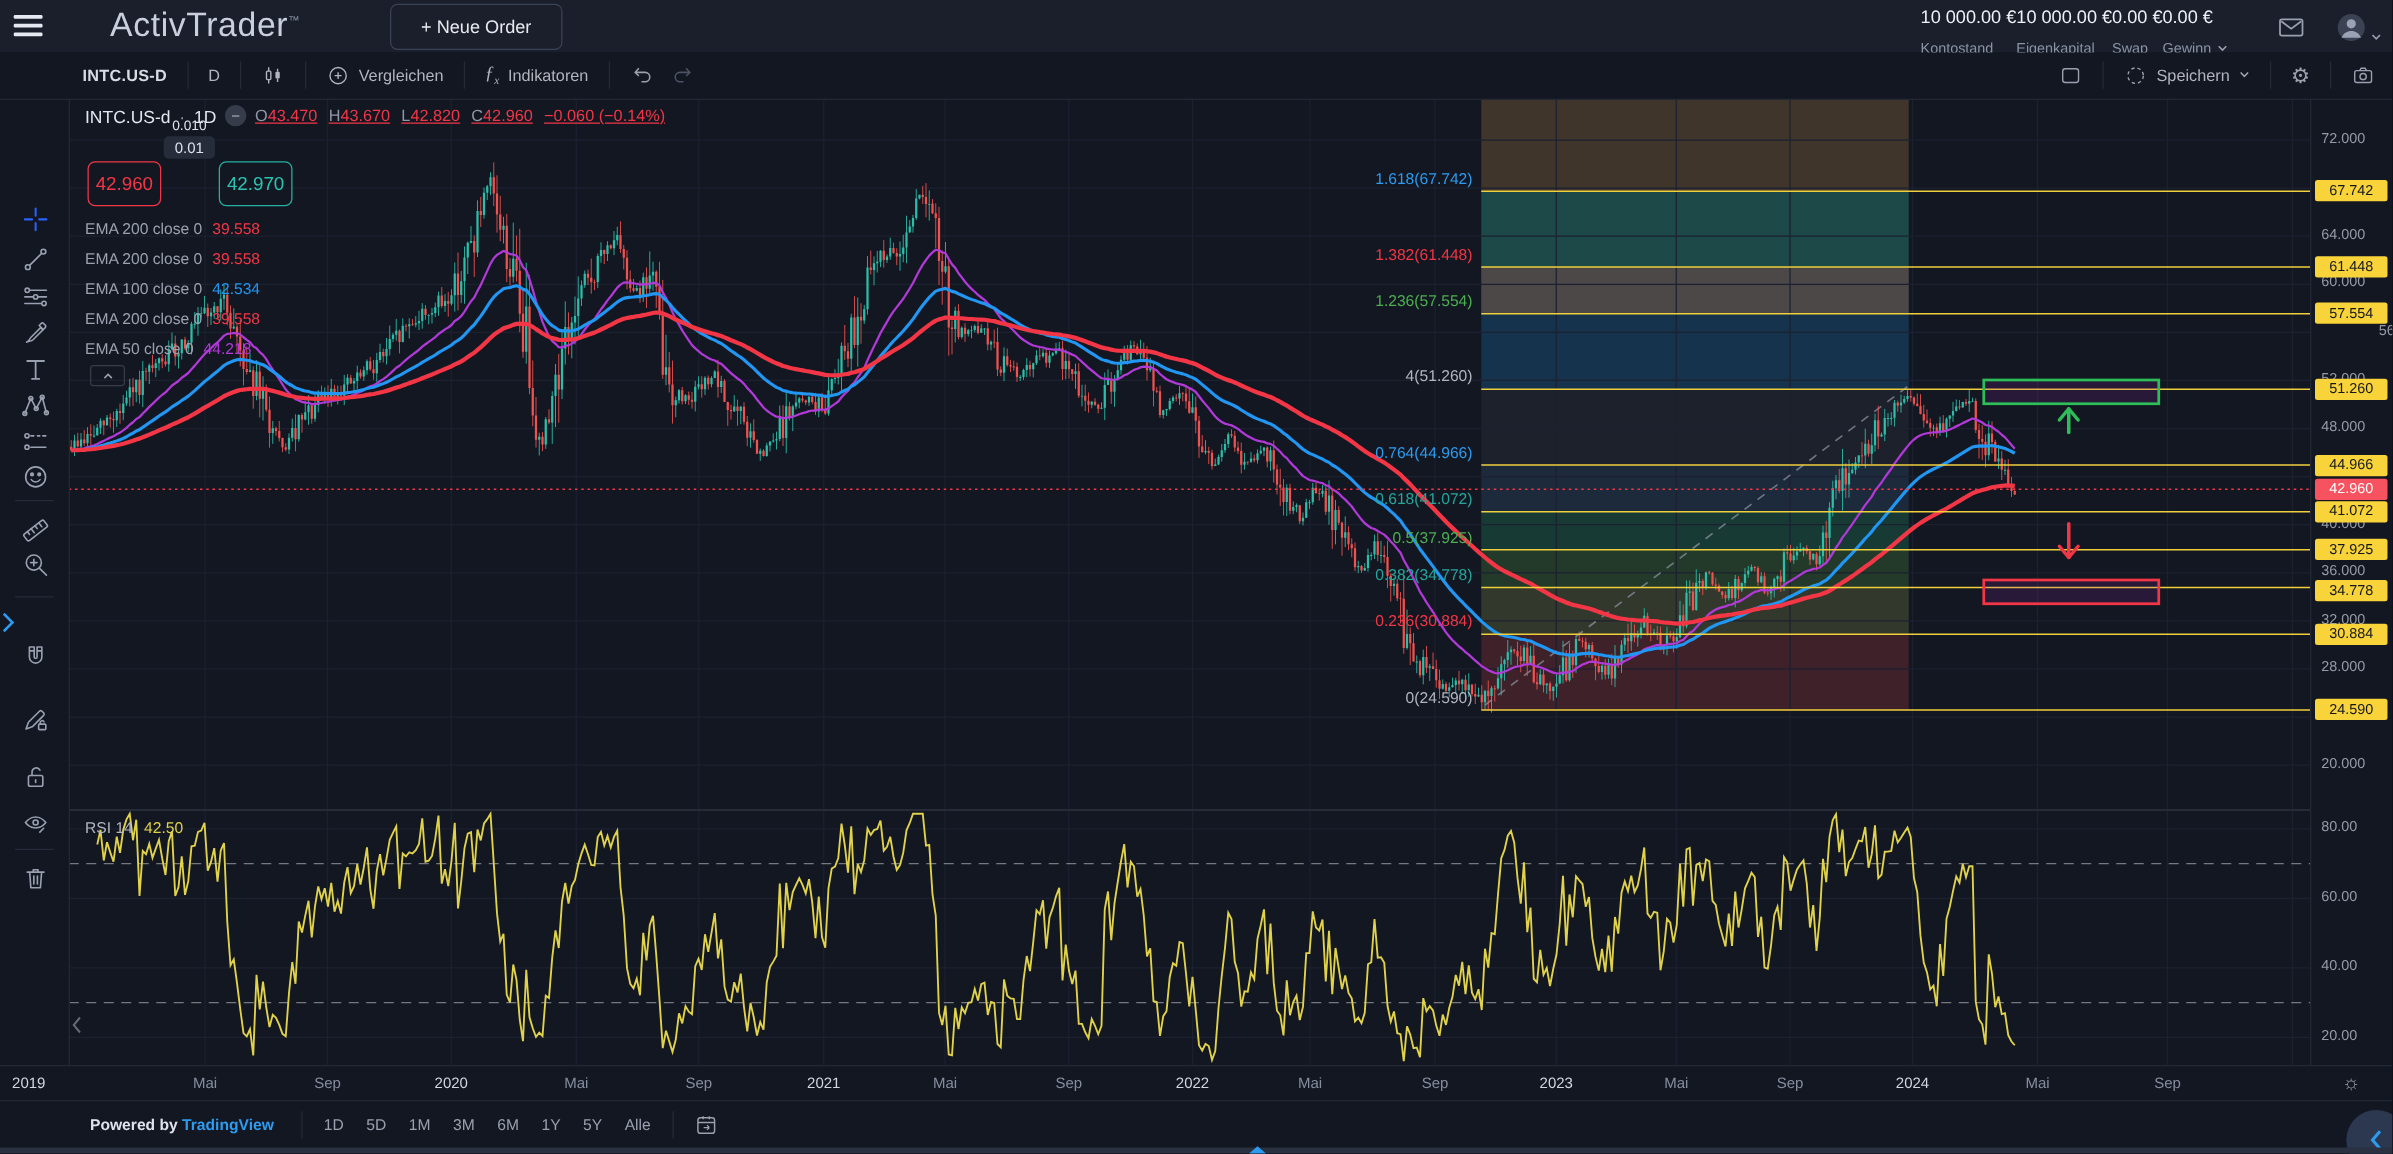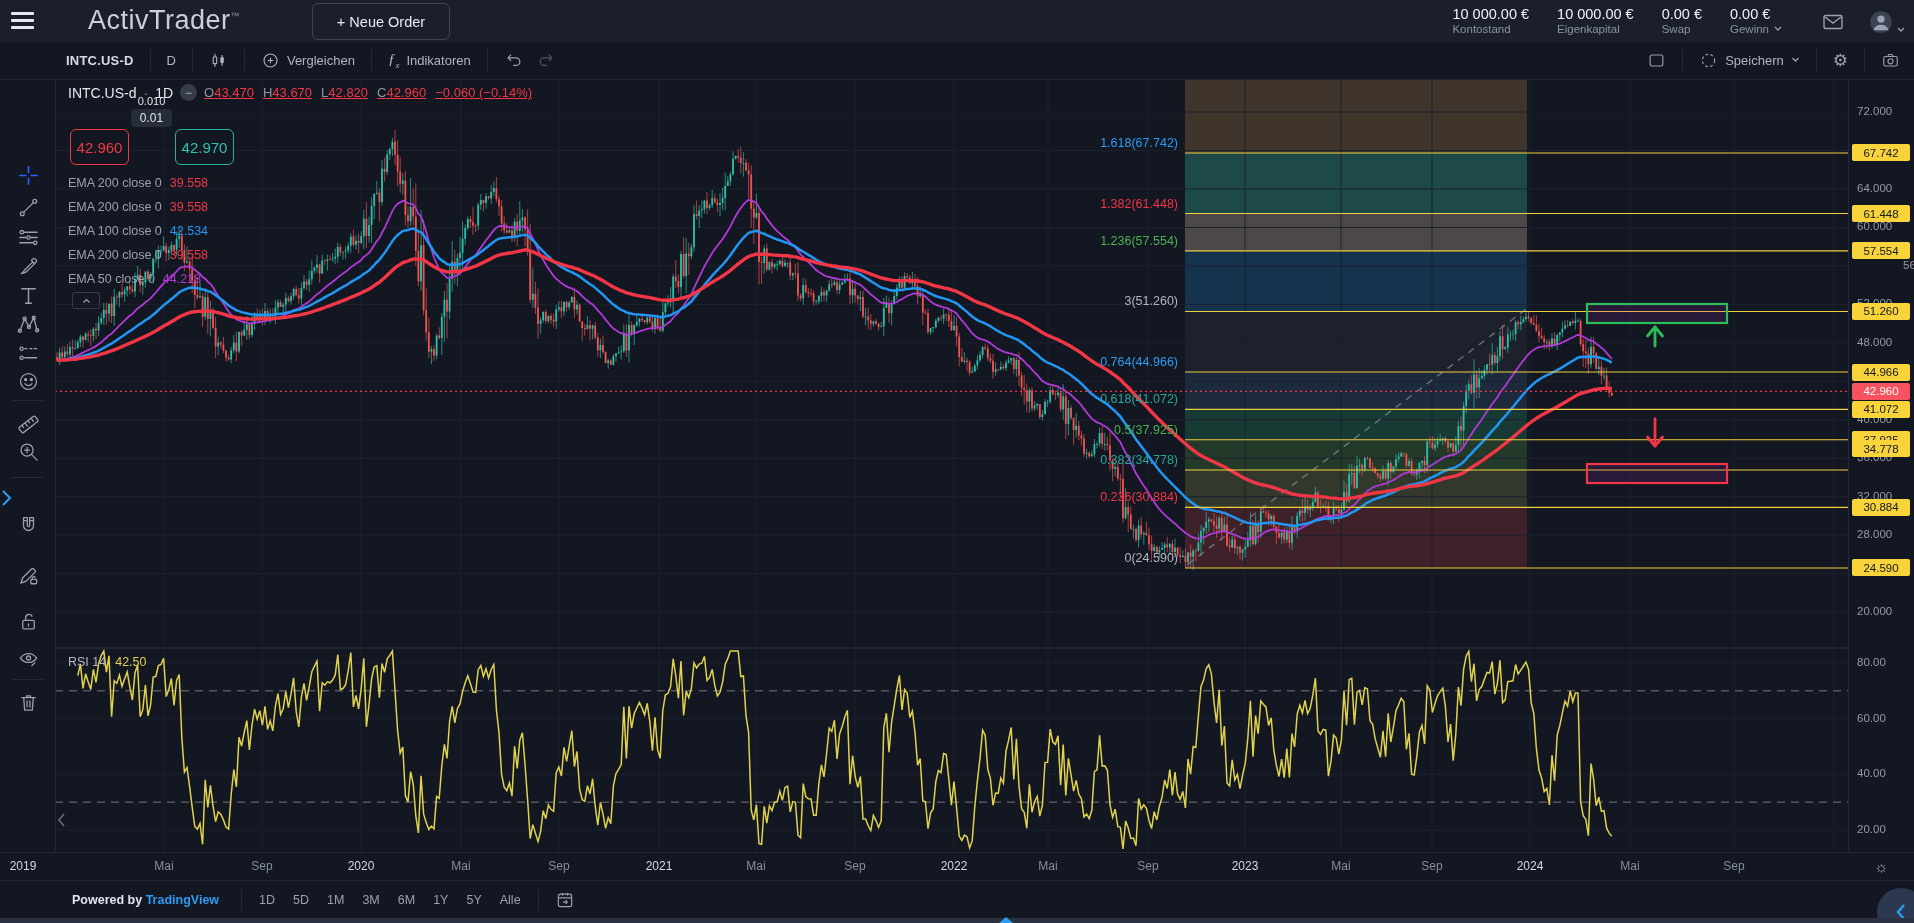--- a/index.html
+++ b/index.html
@@ -7,23 +7,23 @@
        font-family:"Liberation Sans",sans-serif;color:#d1d4dc;}
   svg{display:block;}
   
   .topbar{position:absolute;left:0;top:0;width:1914px;height:42px;background:#1a1f2b;z-index:6;}
   .burger{position:absolute;left:11px;top:12px;width:23px;height:17px;display:flex;flex-direction:column;justify-content:space-between;cursor:pointer;}
   .burger div{height:2.6px;background:#e6e9f2;border-radius:1px;}
   .logo{position:absolute;left:88px;top:5px;font-size:27px;font-weight:300;letter-spacing:.5px;color:#c9cfdd;}
   .logo sup{font-size:9px;color:#8b93a6;}
   .neworder{position:absolute;left:312px;top:3px;width:136px;height:35px;border:1px solid #3a4356;border-radius:6px;
             background:transparent;color:#e8eaf0;font-size:14.5px;display:flex;align-items:center;justify-content:center;gap:8px;cursor:pointer;}
-  .accounts{position:absolute;right:132px;top:6px;display:flex;gap:28px;text-align:left;}
+  .accounts{position:absolute;right:132px;top:6px;display:flex;text-align:left;}
   .acct .v{font-size:14.5px;color:#eef1f7;}
-  .acct .l{font-size:11.5px;color:#8b93a6;margin-top:1px;display:flex;align-items:center;gap:5px;}
+  .acct .l{font-size:11.5px;color:#8b93a6;margin-top:11px;display:flex;align-items:center;gap:5px;}
   .hbtn{position:absolute;top:9px;width:30px;height:26px;display:flex;align-items:center;justify-content:center;cursor:pointer;}
   
   .ctoolbar{position:absolute;left:0;top:42px;width:1914px;height:37px;background:#131722;border-bottom:1px solid #232836;z-index:6;}
   .ctoolbar .grp{position:absolute;top:0;height:36px;display:flex;align-items:center;}
   .tdiv{width:1px;height:22px;background:#242a38;margin:0 10px;}
   .tbtn{display:flex;align-items:center;gap:7px;color:#b2b5be;font-size:13px;padding:0 6px;cursor:pointer;white-space:nowrap;}
   .tbtn.sym{color:#d7dbe4;font-weight:bold;letter-spacing:.2px;}
   .fx{font-family:"Liberation Serif",serif;font-style:italic;font-size:15px;}
   .fx sub{font-size:9px;}
   
@@ -430,21 +430,21 @@
       </svg>
   </div>
   <div class="ovl rsilgd">
     <span>RSI 14</span>
     <span style="color:#e0d24b;">42.50</span>
   </div>
   <div id="fiblabels">
       <div class="fibl" style="top: 135.976px; color: rgb(45, 155, 240);">1.618(67.742)</div>
       <div class="fibl" style="top: 196.508px; color: rgb(242, 54, 69);">1.382(61.448)</div>
       <div class="fibl" style="top: 233.958px; color: rgb(76, 175, 80);">1.236(57.554)</div>
-      <div class="fibl" style="top: 294.489px; color: rgb(178, 181, 190);">3(51.260)</div>
+      <div class="fibl" style="top: 294.489px; color: rgb(178, 181, 190);">4(51.260)</div>
       <div class="fibl" style="top: 355.021px; color: rgb(45, 155, 240);">0.764(44.966)</div>
       <div class="fibl" style="top: 392.471px; color: rgb(38, 166, 154);">0.618(41.072)</div>
       <div class="fibl" style="top: 422.737px; color: rgb(76, 175, 80);">0.5(37.925)</div>
       <div class="fibl" style="top: 453.002px; color: rgb(38, 166, 154);">0.382(34.778)</div>
       <div class="fibl" style="top: 490.452px; color: rgb(242, 54, 69);">0.236(30.884)</div>
       <div class="fibl" style="top: 550.984px; color: rgb(178, 181, 190);">0(24.590)</div>
     </div>
   <div class="rsiexp">
     <svg width="10" height="16" viewBox="0 0 10 16">
         <path d="M7 2L2 8l5 6" fill="none" stroke="#9aa0ae" stroke-width="1.6"></path>
@@ -463,21 +463,21 @@
       <div class="ptick" style="top: 410.719px;">32.000</div>
       <div class="ptick" style="top: 449.189px;">28.000</div>
       <div class="ptick" style="top: 526.127px;">20.000</div>
       <div class="badge fib" style="top: 65.4764px;">67.742</div>
       <div class="badge fib" style="top: 126.008px;">61.448</div>
       <div class="badge fib" style="top: 163.458px;">57.554</div>
       <div class="badge fib" style="top: 223.989px;">51.260</div>
       <div class="badge fib" style="top: 284.521px;">44.966</div>
       <div class="badge fib" style="top: 321.971px;">41.072</div>
       <div class="badge fib" style="top: 352.237px;">37.925</div>
-      <div class="badge fib" style="top: 361px;">34.778</div>
+      <div class="badge fib" style="top: 385px;">34.778</div>
       <div class="badge fib" style="top: 419.952px;">30.884</div>
       <div class="badge fib" style="top: 480.484px;">24.590</div>
       <div class="badge cur" style="top: 303.813px;">42.960</div>
       <div class="ptick" style="top: 577px;">80.00</div>
       <div class="ptick" style="top: 632.66px;">60.00</div>
       <div class="ptick" style="top: 688.32px;">40.00</div>
       <div class="ptick" style="top: 743.98px;">20.00</div>
     </div>
   <div class="taxis" id="taxis">
       <div class="ttick major" style="left: 23px;">2019</div>

